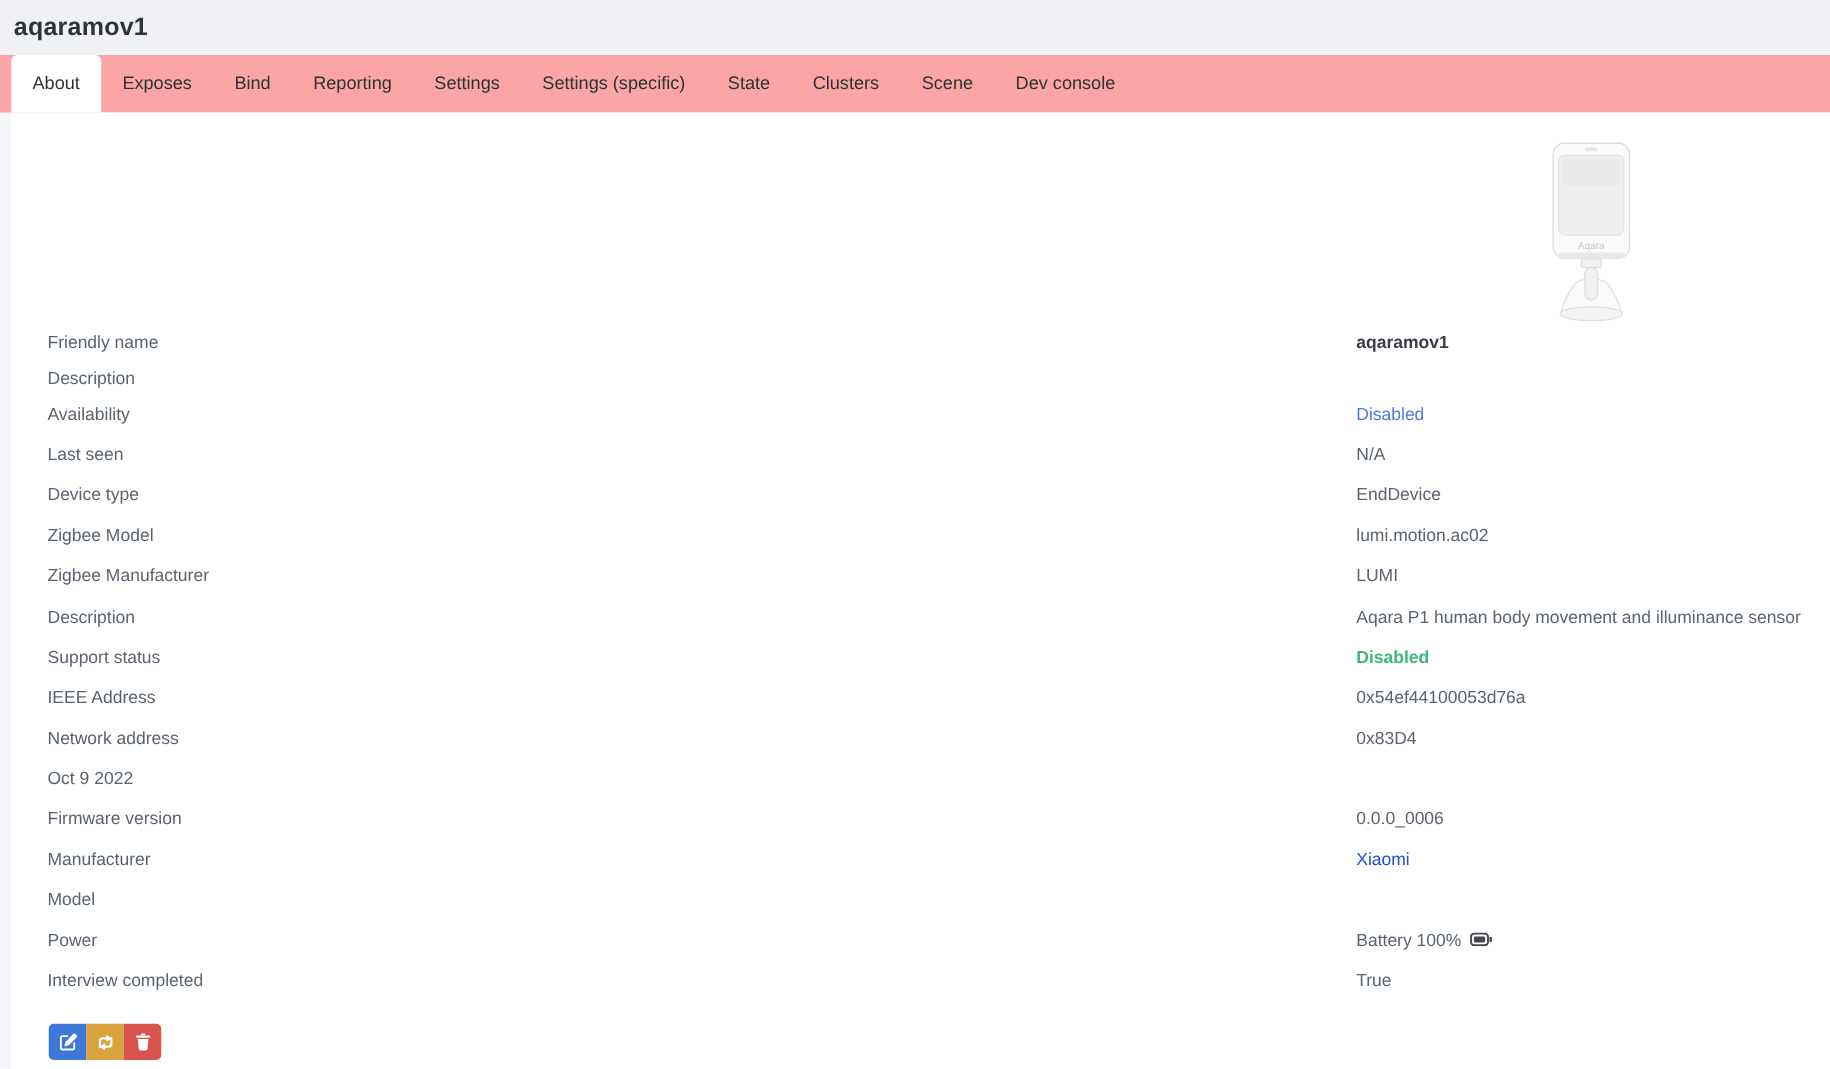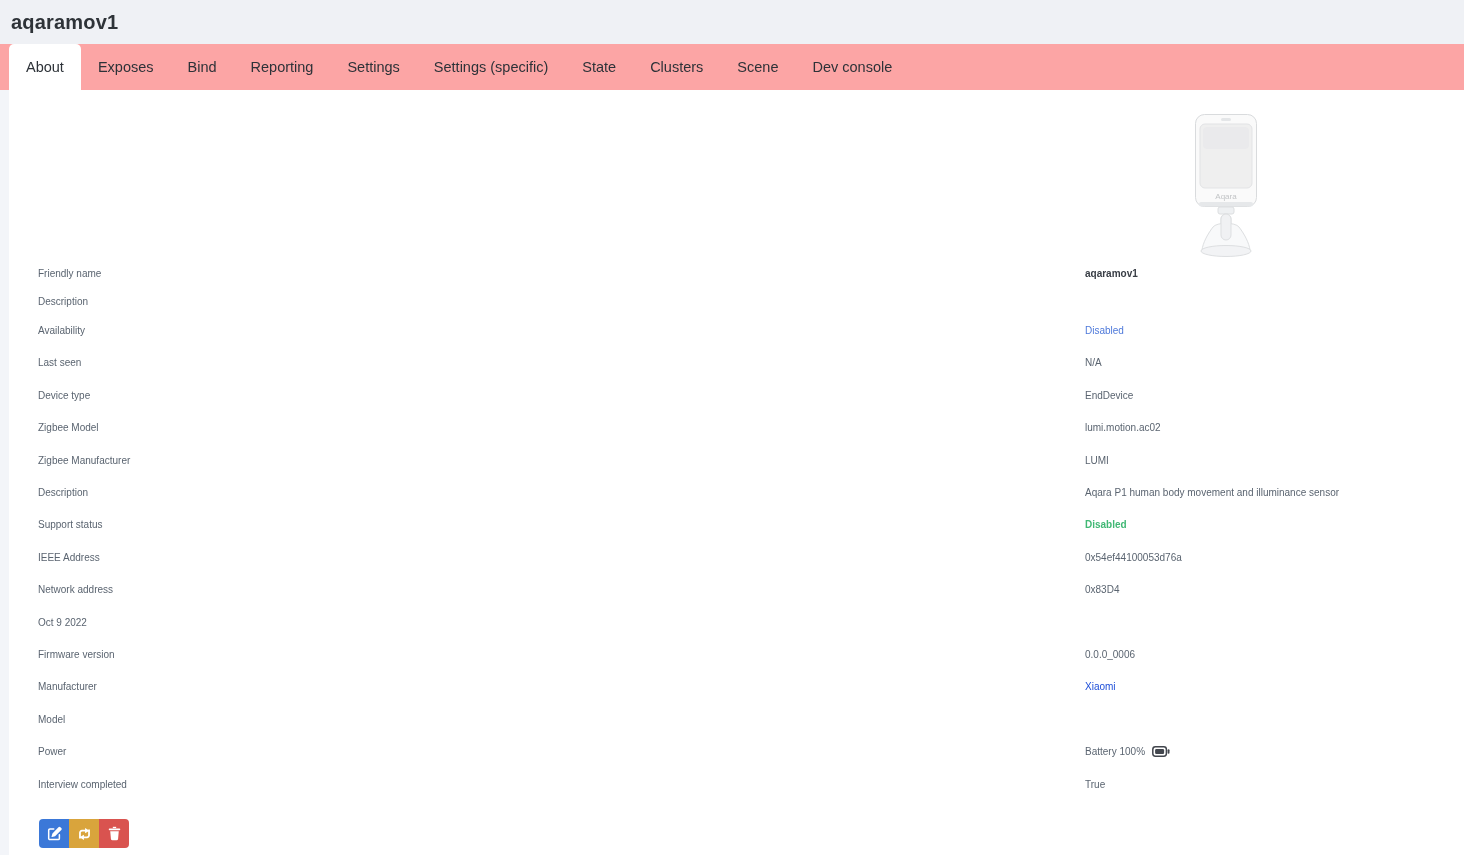--- a/index.html
+++ b/index.html
@@ -47,28 +47,28 @@
   }
   
   .content {
     position: relative;
     margin-left: 9px;
     height: 765px;
     background: #ffffff;
   }
   .device-image {
     position: absolute;
-    left: 1184px; top: 23px;
+    left: 1231px; top: 23px;
   }
   .rows { padding-top: 167px; }
   .row {
     display: flex; align-items: center;
     height: 32.4px;
     padding-left: 29px;
-    font-size: 10px;
+    font-size: 14px;
   }
   .row.compact { height: 25px; }
   .row-label { width: 1047px; flex: none; color: #5a6470; }
   .row-value {
     flex: 1;
     display: flex; align-items: center; gap: 7px;
     color: #5a6470;
     white-space: nowrap;
   }
   .row-value.strong .value-text { color: #383d45; font-weight: 700; }

